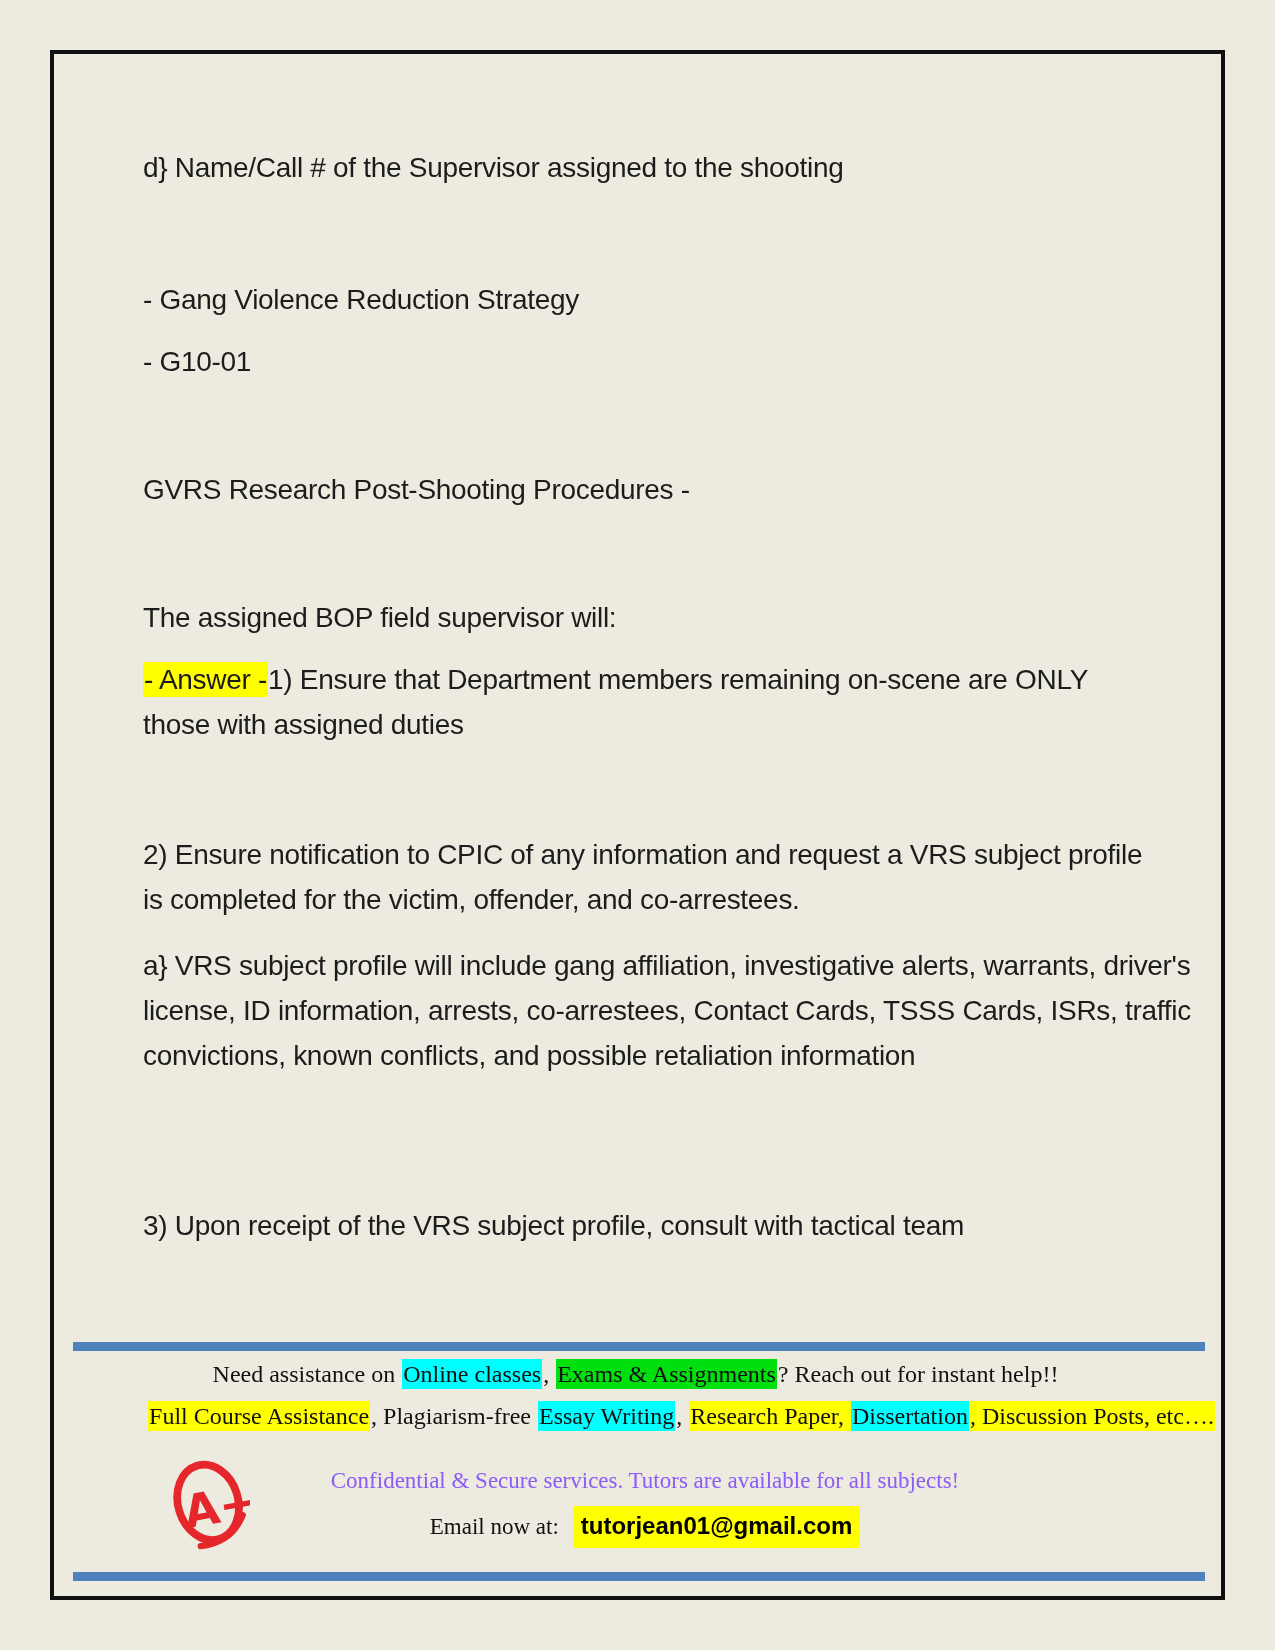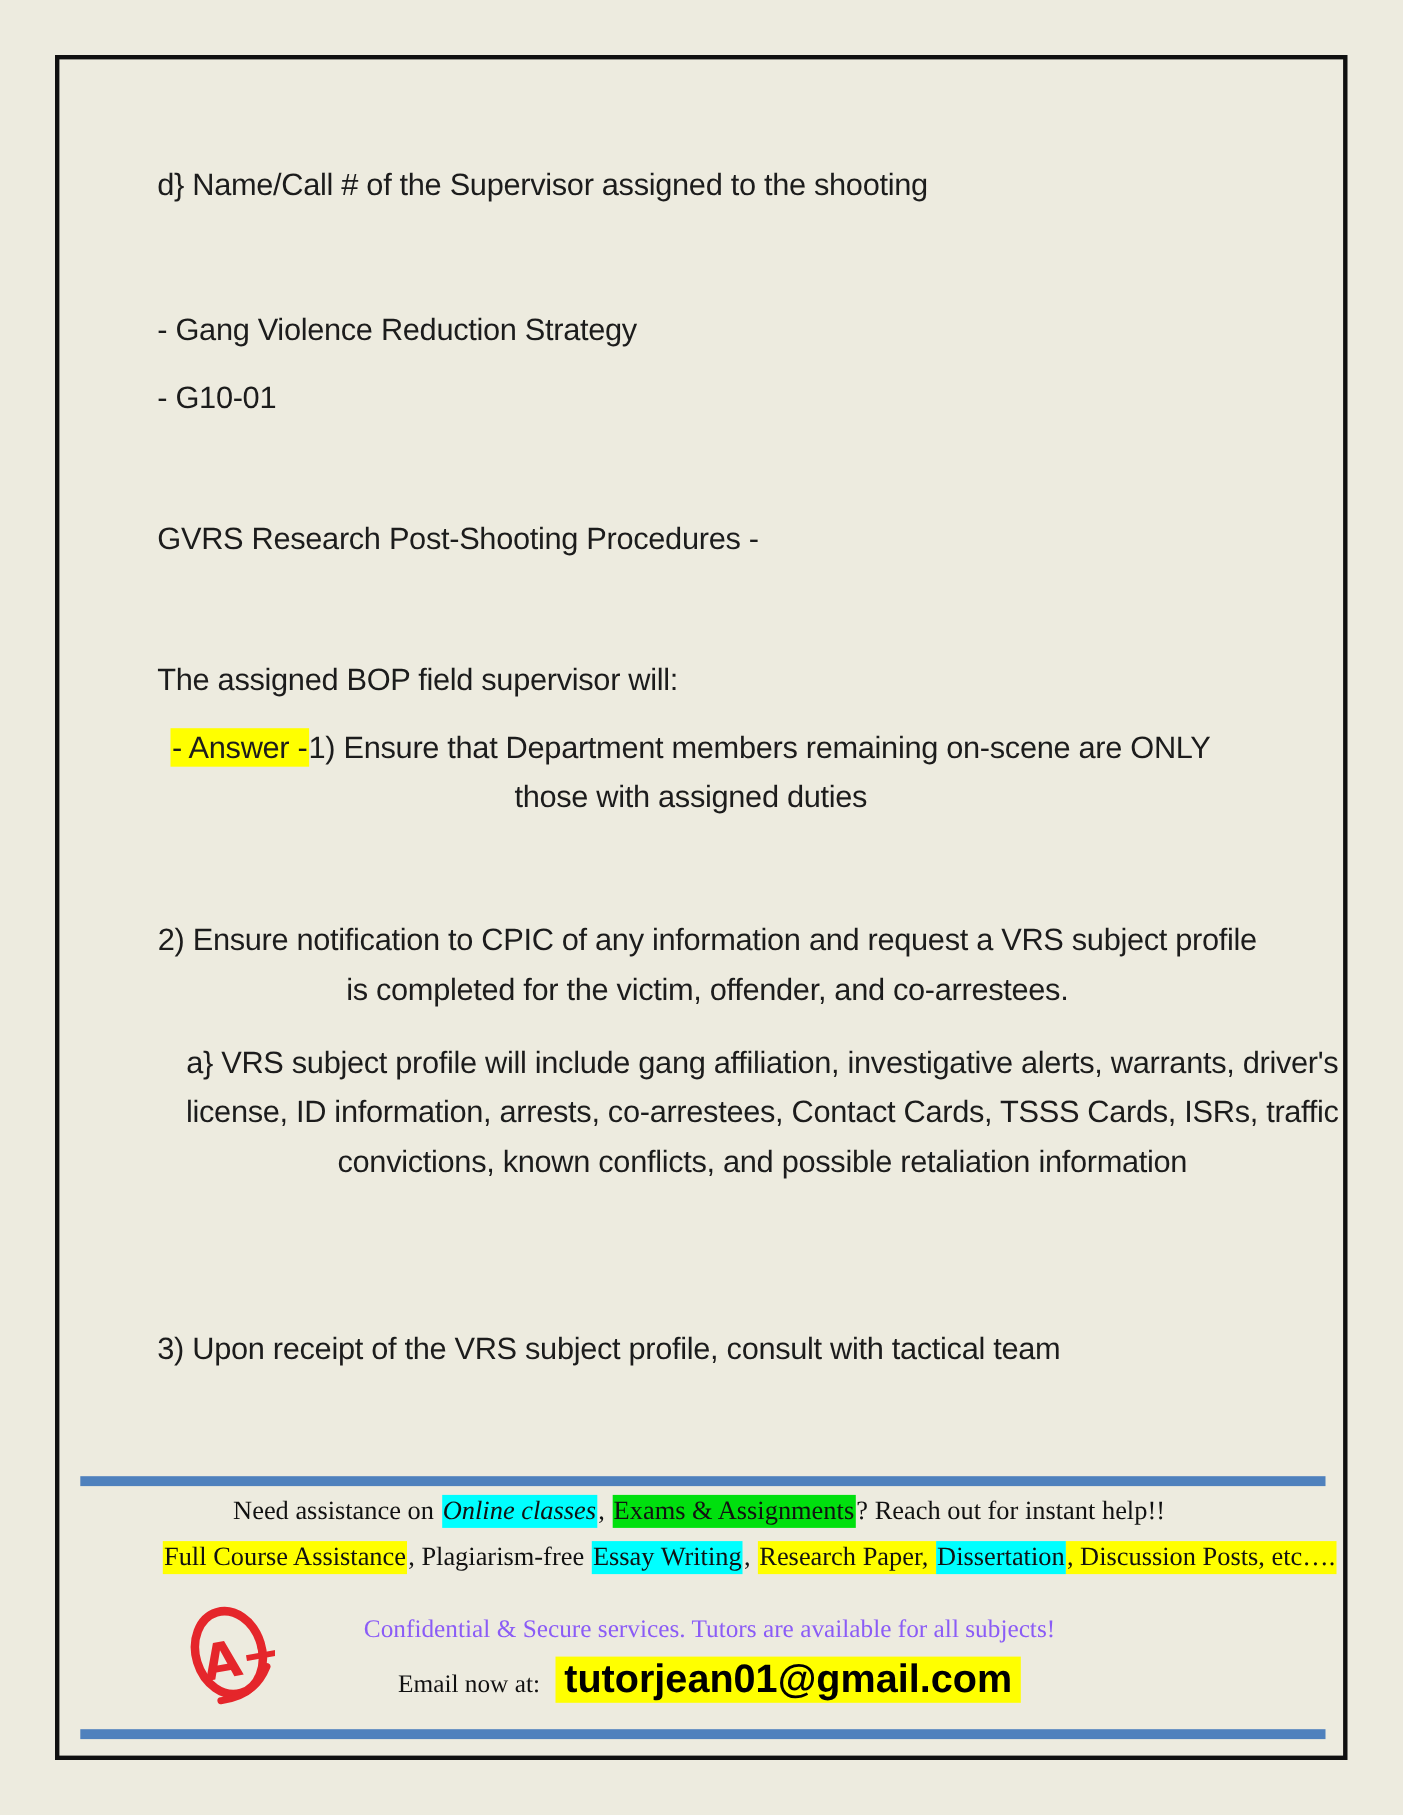--- a/index.html
+++ b/index.html
@@ -14,21 +14,20 @@
     position:absolute;left:50px;top:50px;
     width:1167px;height:1542px;
     border:4px solid var(--border,#101010);
     background:transparent;
   }
   
   .bt{
     position:absolute;left:143px;margin:0;
     font-size:28px;line-height:45px;letter-spacing:-0.3px;
     white-space:normal;
-    text-align:center;
   }
   .p-question  {top:145px;max-width:1000px;}
   .p-bullet1   {top:277px;}
   .p-bullet2   {top:339px;}
   .p-heading   {top:467px;}
   .p-intro     {top:595px;}
   .p-answer    {top:657px;max-width:970px;}
   .p-item2     {top:832px;max-width:1000px;}
   .p-item2a    {top:943px;max-width:1100px;}
   .p-item3     {top:1203px;max-width:1080px;}
@@ -59,21 +58,21 @@
   .email-row{
     position:absolute;left:230px;width:830px;margin:0;top:1506px;
     text-align:center;
     font-family:"Liberation Serif",serif;
     font-size:23px;color:#111;
   }
   .email{
     display:inline-block;
     margin-left:14px;
     font-family:"Liberation Sans",sans-serif;
-    font-weight:bold;font-size:36px;line-height:34px;
+    font-weight:bold;font-size:24px;line-height:34px;
     padding:3px 8px 5px 8px;
     color:#000;
   }
   .logo{position:absolute;left:168px;top:1458px;}
   .logo text{
     font-family:"DejaVu Sans",sans-serif;
     font-weight:bold;
     fill:var(--logo-red,#e5262b);
   }
 </style>
@@ -97,21 +96,21 @@
   <p class="bt p-answer"><span class="hl" style="background-color: rgb(255, 255, 0);">- Answer -</span><span>1) Ensure that Department members remaining on-scene are ONLY those with assigned duties</span></p>
 
   <p class="bt p-item2">2) Ensure notification to CPIC of any information and request a VRS subject profile is completed for the victim, offender, and co-arrestees.</p>
 
   <p class="bt p-item2a">a} VRS subject profile will include gang affiliation, investigative alerts, warrants, driver's license, ID information, arrests, co-arrestees, Contact Cards, TSSS Cards, ISRs, traffic convictions, known conflicts, and possible retaliation information</p>
 
   <p class="bt p-item3">3) Upon receipt of the VRS subject profile, consult with tactical team</p>
 
   <div class="rule rule-top" style="background-color: rgb(79, 129, 189);"></div>
 
-  <p class="ad-line ad-line-1"><span class="seg">Need assistance on </span><span class="seg" style="background-color: rgb(0, 255, 255); font-style: italic;">Online classes</span><span class="seg">, </span><span class="seg" style="background-color: rgb(0, 224, 14);">Exams &amp; Assignments</span><span class="seg">? Reach out for instant help!!</span></p>
+  <p class="ad-line ad-line-1"><span class="seg">Need assistance on </span><span class="seg" style="background-color: rgb(0, 255, 255);">Online classes</span><span class="seg">, </span><span class="seg" style="background-color: rgb(0, 224, 14);">Exams &amp; Assignments</span><span class="seg">? Reach out for instant help!!</span></p>
 
   <p class="ad-line ad-line-2"><span class="seg" style="background-color: rgb(255, 255, 0);">Full Course Assistance</span><span class="seg">, Plagiarism-free </span><span class="seg" style="background-color: rgb(0, 255, 255);">Essay Writing</span><span class="seg">, </span><span class="seg" style="background-color: rgb(255, 255, 0);">Research Paper, </span><span class="seg" style="background-color: rgb(0, 255, 255);">Dissertation</span><span class="seg" style="background-color: rgb(255, 255, 0);">, Discussion Posts, etc….</span></p>
 
   <svg class="logo" width="82" height="96" viewBox="0 0 90 104">
     <g fill="none" stroke="var(--logo-red,#e5262b)" stroke-linecap="round">
       <ellipse cx="44" cy="48" rx="33" ry="42" stroke-width="8.5" transform="rotate(-17 44 48)"></ellipse>
       <path d="M 36 96 Q 70 92 82 62" stroke-width="7"></path>
     </g>
     <text x="17" y="72" font-size="50" transform="rotate(-10 45 52)">A+</text>
   </svg>

